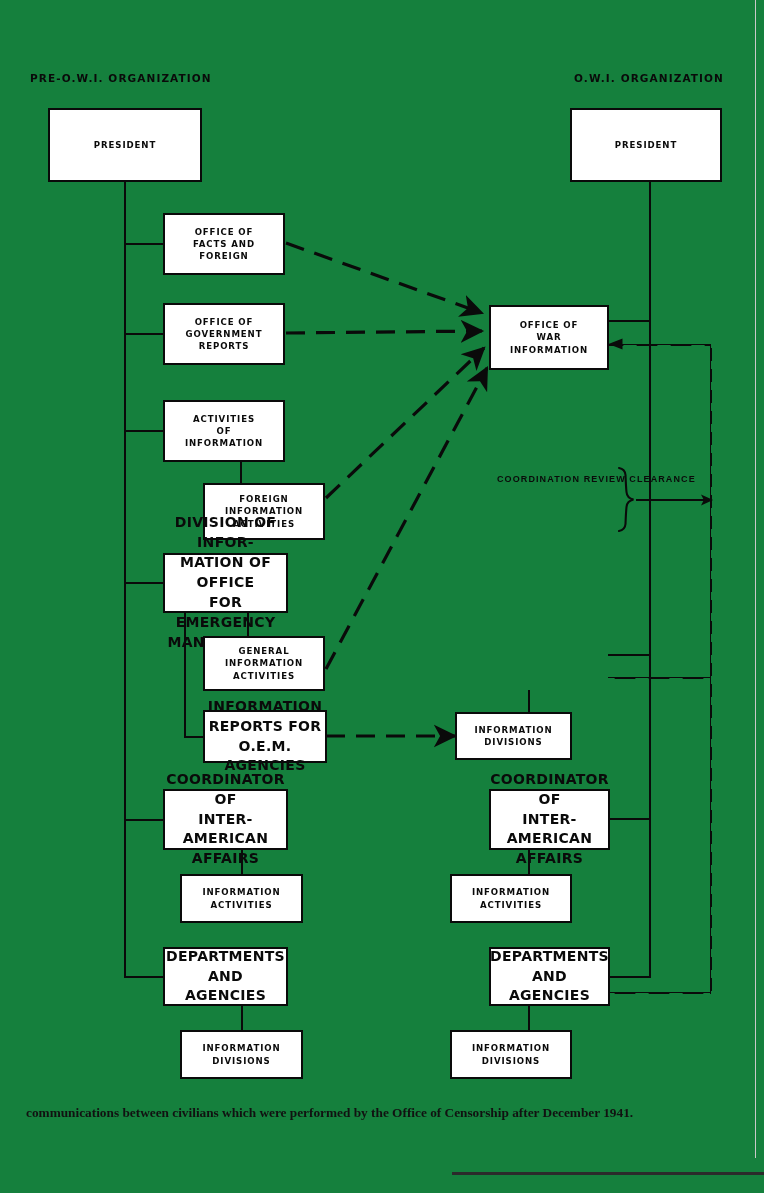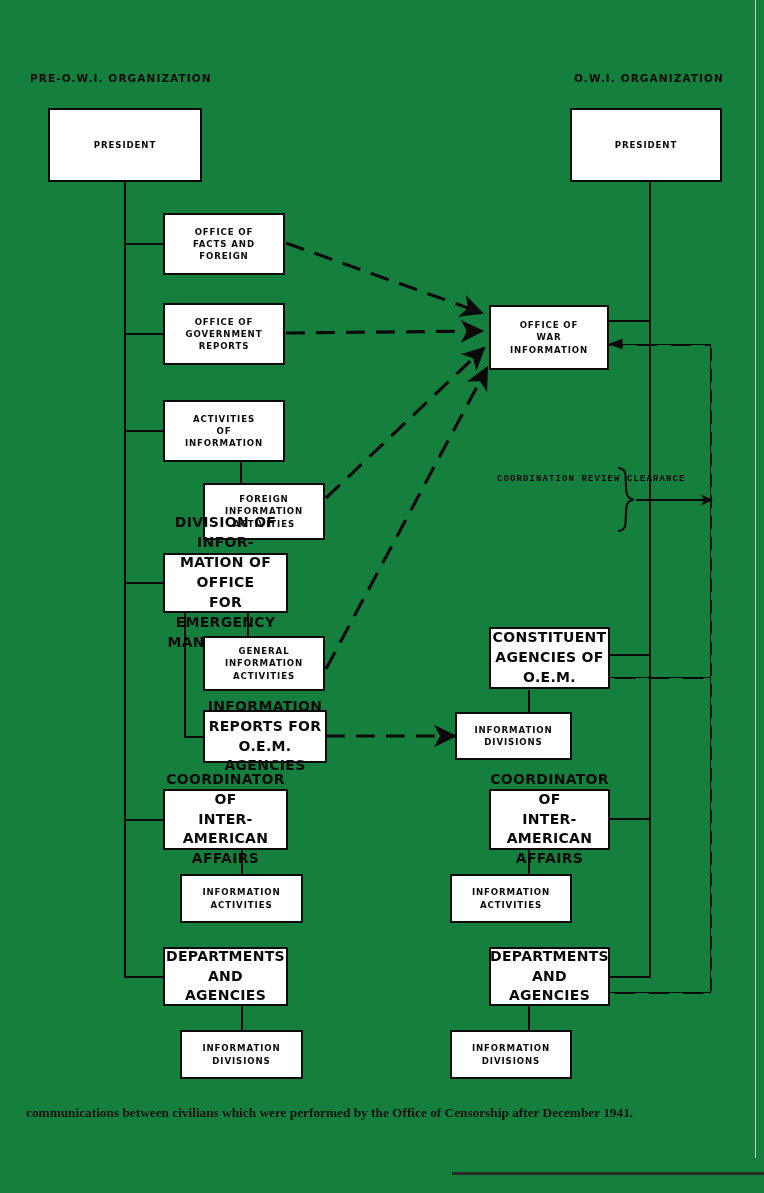--- a/index.html
+++ b/index.html
@@ -84,21 +84,21 @@
     position: absolute;
     left: 0; top: 0;
     width: 764px;
     height: 1193px;
     z-index: 4;
     pointer-events: none;
   }
   
   .annot {
     position: absolute;
-    font-family: Liberation Mono, monospace;
+    font-family: Liberation Sans, sans-serif;
     font-size: 9px;
     font-weight: 700;
     letter-spacing: 1.1px;
     line-height: 1.75;
     color: #0a0a0a;
     white-space: nowrap;
     z-index: 3;
   }
   
   #footnote {
@@ -308,27 +308,20 @@
   </div>
 
   <div class="box" style="left:489px; top:305px; width:120px; height:65px;">
     <div>
       <span>OFFICE OF</span>
       <span>WAR</span>
       <span>INFORMATION</span>
     </div>
   </div>
 
-  <div class="box tight" style="left:489px; top:627px; width:121px; height:62px;">
-    <div>
-      <span>CONSTITUENT</span>
-      <span>AGENCIES OF</span>
-      <span>O.E.M.</span>
-    </div>
-  </div>
 
   <div class="box" style="left:455px; top:712px; width:117px; height:48px;">
     <div>
       <span>INFORMATION</span>
       <span>DIVISIONS</span>
     </div>
   </div>
 
   <div class="box tight" style="left:489px; top:789px; width:121px; height:61px;">
     <div>

